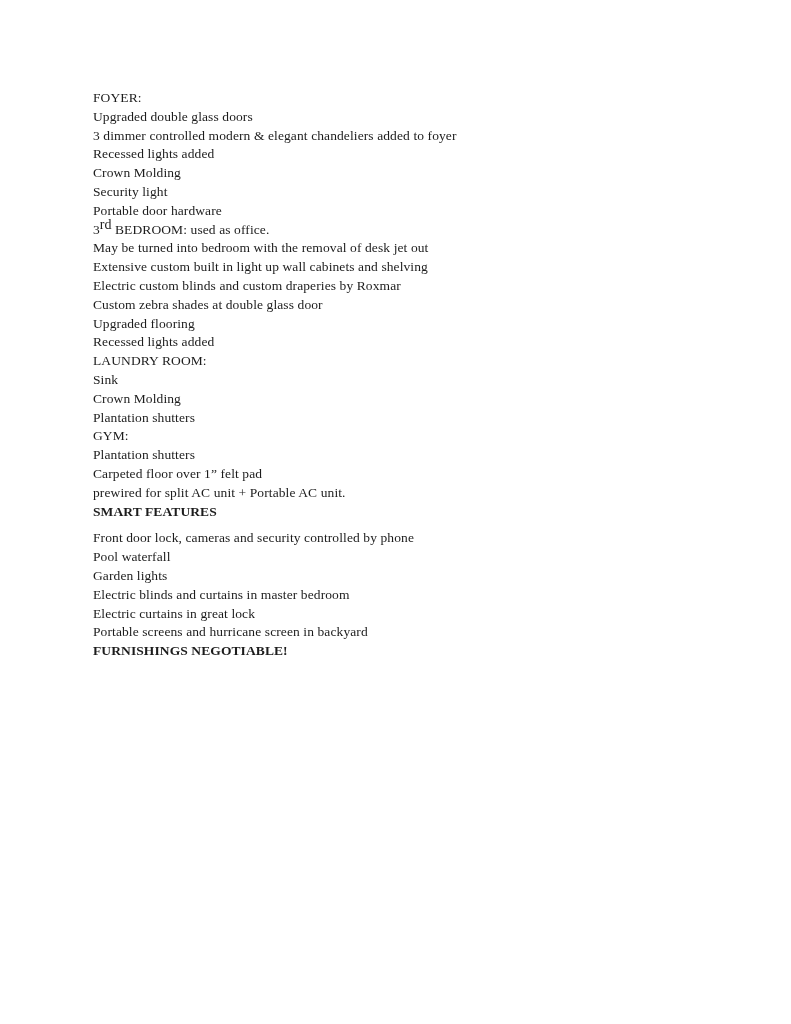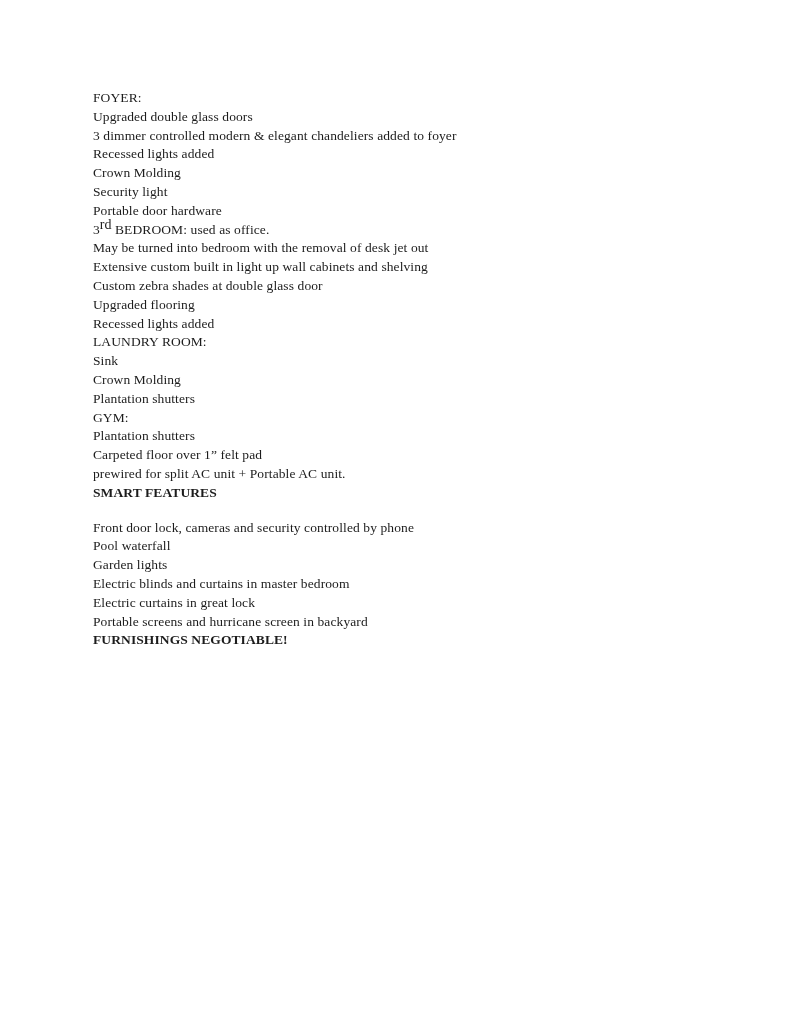--- a/index.html
+++ b/index.html
@@ -29,21 +29,21 @@
     padding: 0;
   }
   section.doc-section {
     margin: 0;
   }
   .s-bedroom     { margin-top: 27px; }
   .s-laundry     { margin-top: 20px; }
   .s-gym         { margin-top: 19px; }
   .s-smart       { margin-top: 29px; }
   .s-furnishings { margin-top: 29px; }
-  .s-smart .heading { margin-bottom: 16px; }
+  .s-smart .heading { margin-bottom: 8px; }
   .bold { font-weight: 700; }
   sup.ord {
     font-size: 14px;
     line-height: 0;
     vertical-align: super;
     letter-spacing: 0;
   }
 </style>
 </head>
 <body>
@@ -57,20 +57,21 @@
     <p class="line">Recessed lights added</p>
     <p class="line">Crown Molding</p>
     <p class="line">Security light</p>
     <p class="line">Portable door hardware</p>
   </section>
 
   <section class="doc-section s-bedroom">
     <p class="line heading"><span>3</span><sup class="ord">rd</sup><span> BEDROOM: used as office.</span></p>
     <p class="line">May be turned into bedroom with the removal of desk jet out</p>
     <p class="line">Extensive custom built in light up wall cabinets and shelving</p>
+    <p class="line">Electric custom blinds and custom draperies by Roxmar</p>
     <p class="line">Custom zebra shades at double glass door</p>
     <p class="line">Upgraded flooring</p>
     <p class="line">Recessed lights added</p>
   </section>
 
   <section class="doc-section s-laundry">
     <p class="line heading">LAUNDRY ROOM:</p>
     <p class="line">Sink</p>
     <p class="line">Crown Molding</p>
     <p class="line">Plantation shutters</p>

